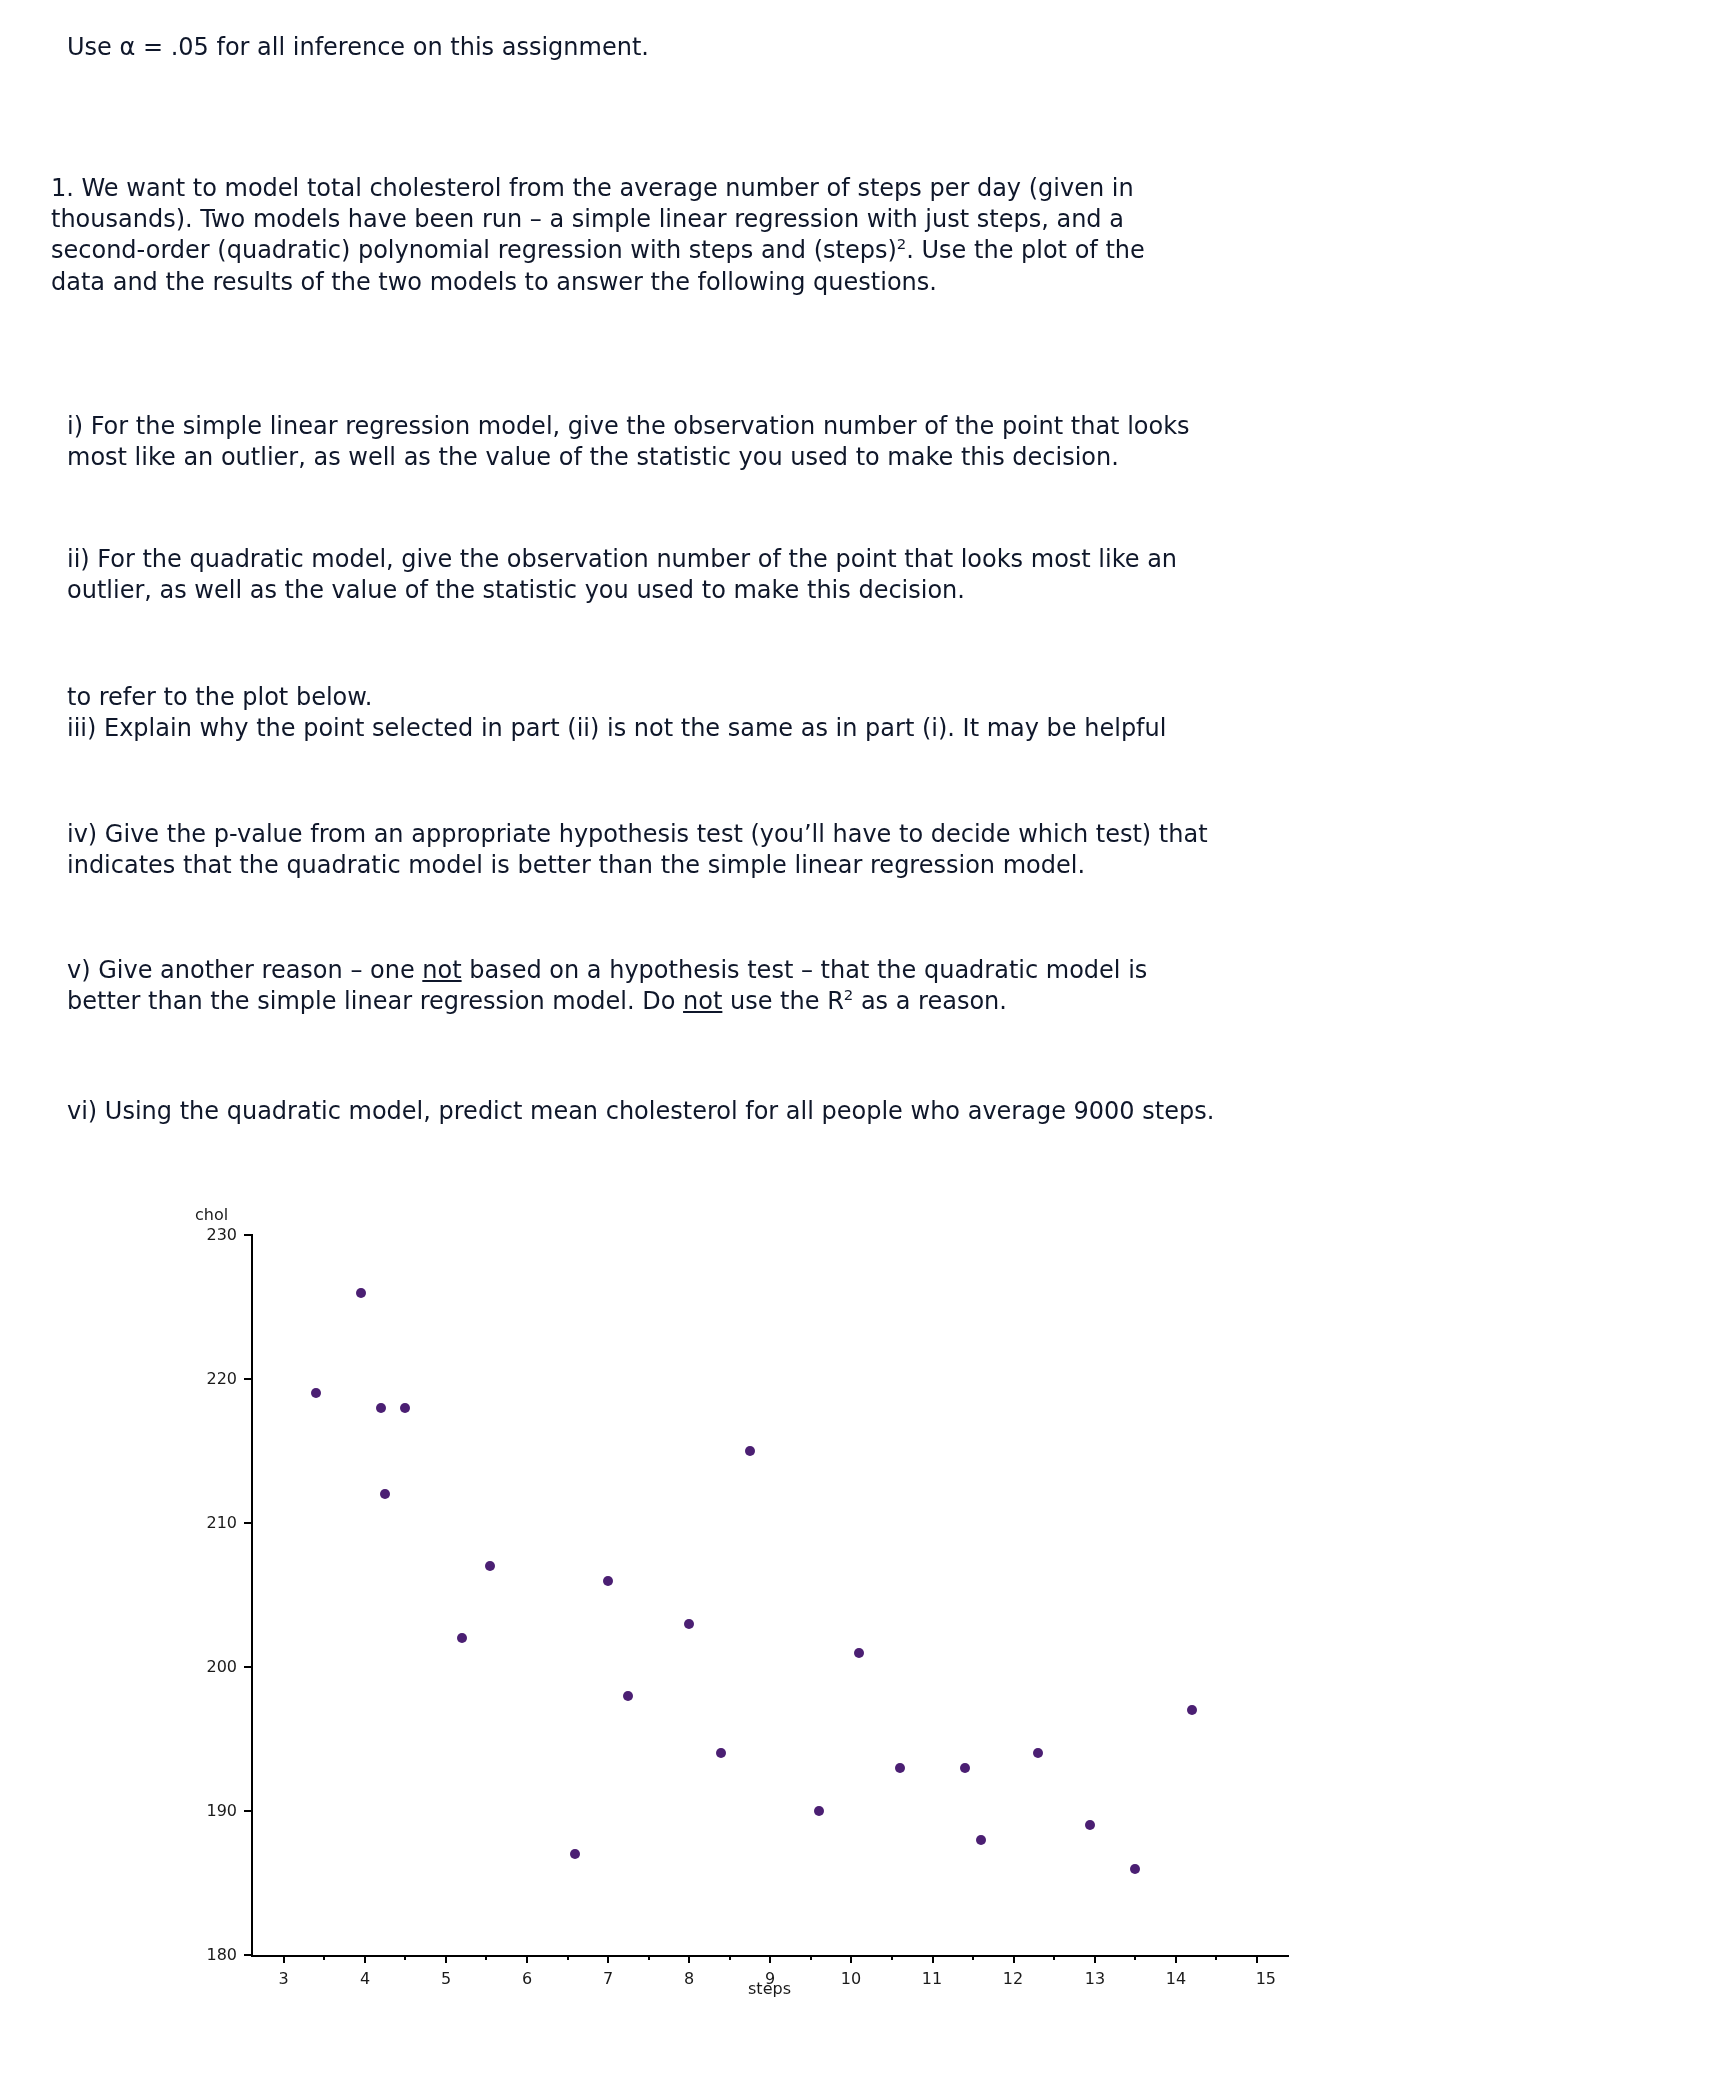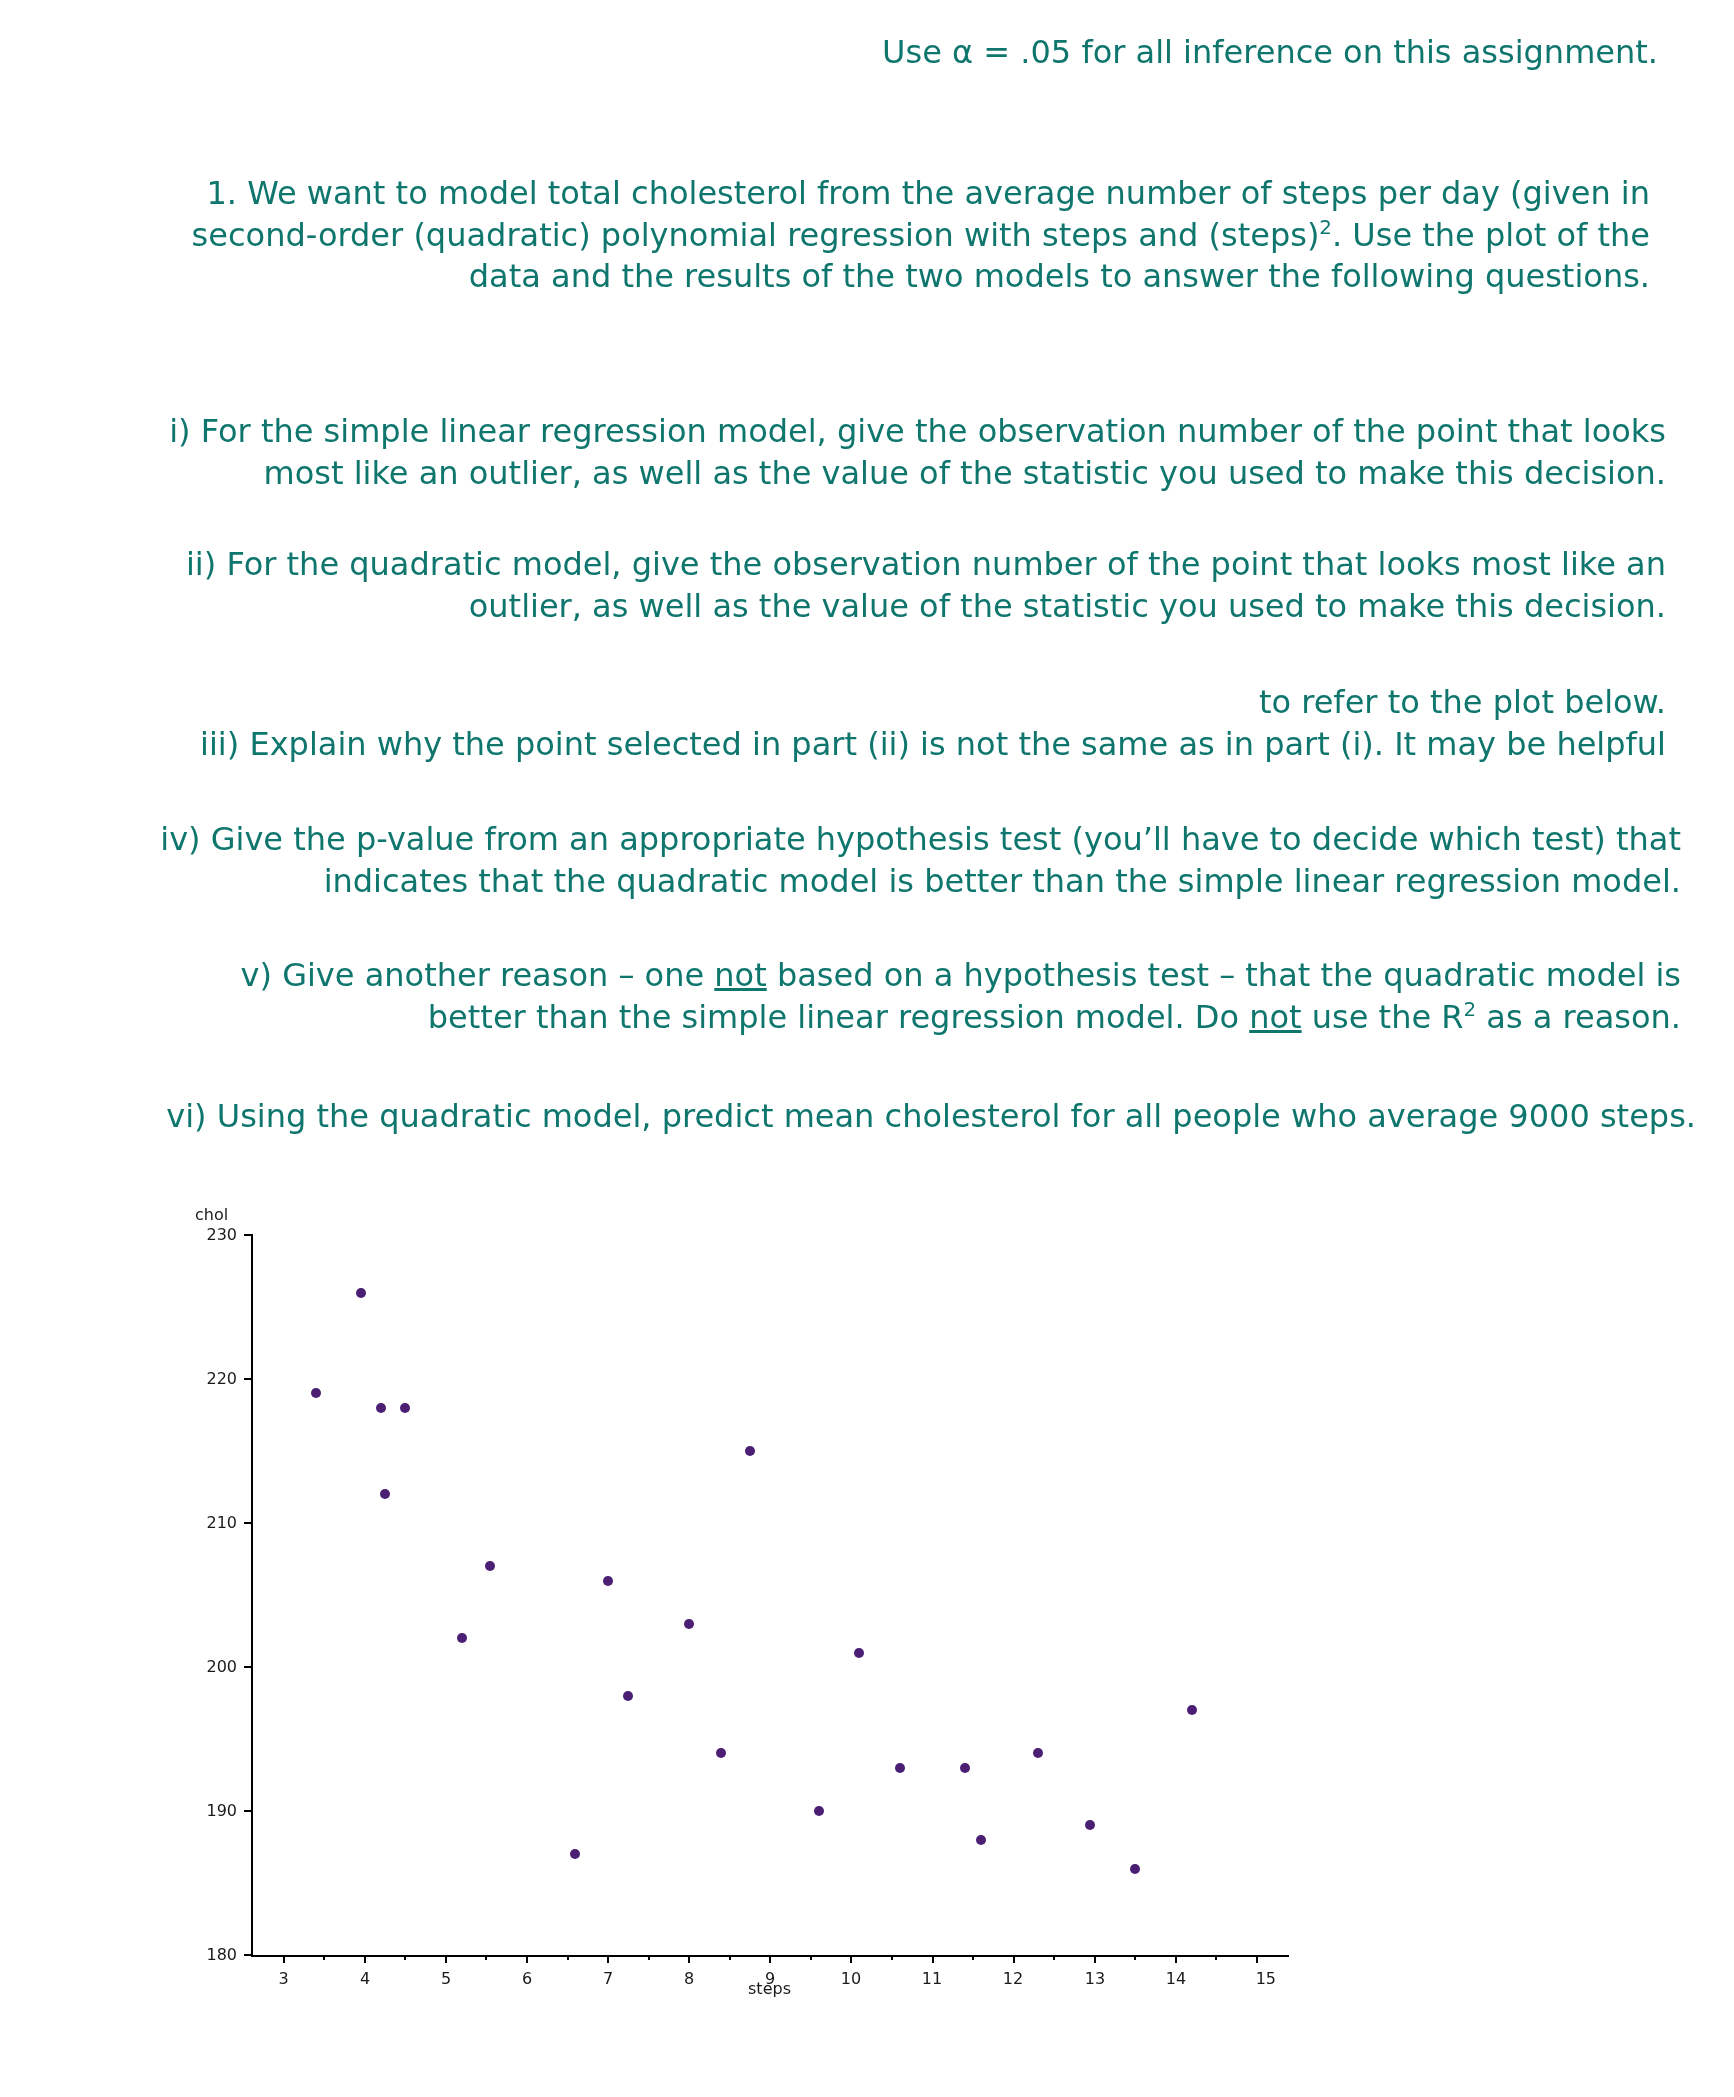--- a/index.html
+++ b/index.html
@@ -16,25 +16,24 @@
     overflow: hidden;
   }
   .page {
     position: absolute;
     left: 0; top: 0;
     width: 1734px;
     height: 2097px;
   }
   .text-block {
     position: absolute;
-    font-size: 32px;
+    font-size: 24px;
     line-height: 1.30;
-    color: #0f766e;
+    color: #0f172a;
     font-family: "DejaVu Sans", sans-serif;
-    text-align: right;
   }
   .para {
     margin: 0 0 0 0;
   }
   sup {
     font-size: 0.62em;
     vertical-align: super;
     line-height: 0;
   }
   u { text-decoration: underline; }
@@ -134,20 +133,21 @@
 <body>
 
 <div class="page">
 
   <div class="text-block" style="left:67px; top:32px; width:1591px;">
     <p class="para">Use α = .05 for all inference on this assignment.</p>
   </div>
 
   <div class="text-block" style="left:51px; top:173px; width:1599px;">
     <p class="para">1.  We want to model total cholesterol from the average number of steps per day (given in</p>
+    <p class="para">thousands).  Two models have been run – a simple linear regression with just steps, and a</p>
     <p class="para"><span>second-order (quadratic) polynomial regression with steps and (steps)</span><sup>2</sup><span>.  Use the plot of the</span></p>
     <p class="para">data and the results of the two models to answer the following questions.</p>
   </div>
 
   <div class="text-block" style="left:67px; top:411px; width:1599px;">
     <p class="para">i) For the simple linear regression model, give the observation number of the point that looks</p>
     <p class="para">most like an outlier, as well as the value of the statistic you used to make this decision.</p>
   </div>
 
   <div class="text-block" style="left:67px; top:544px; width:1599px;">

